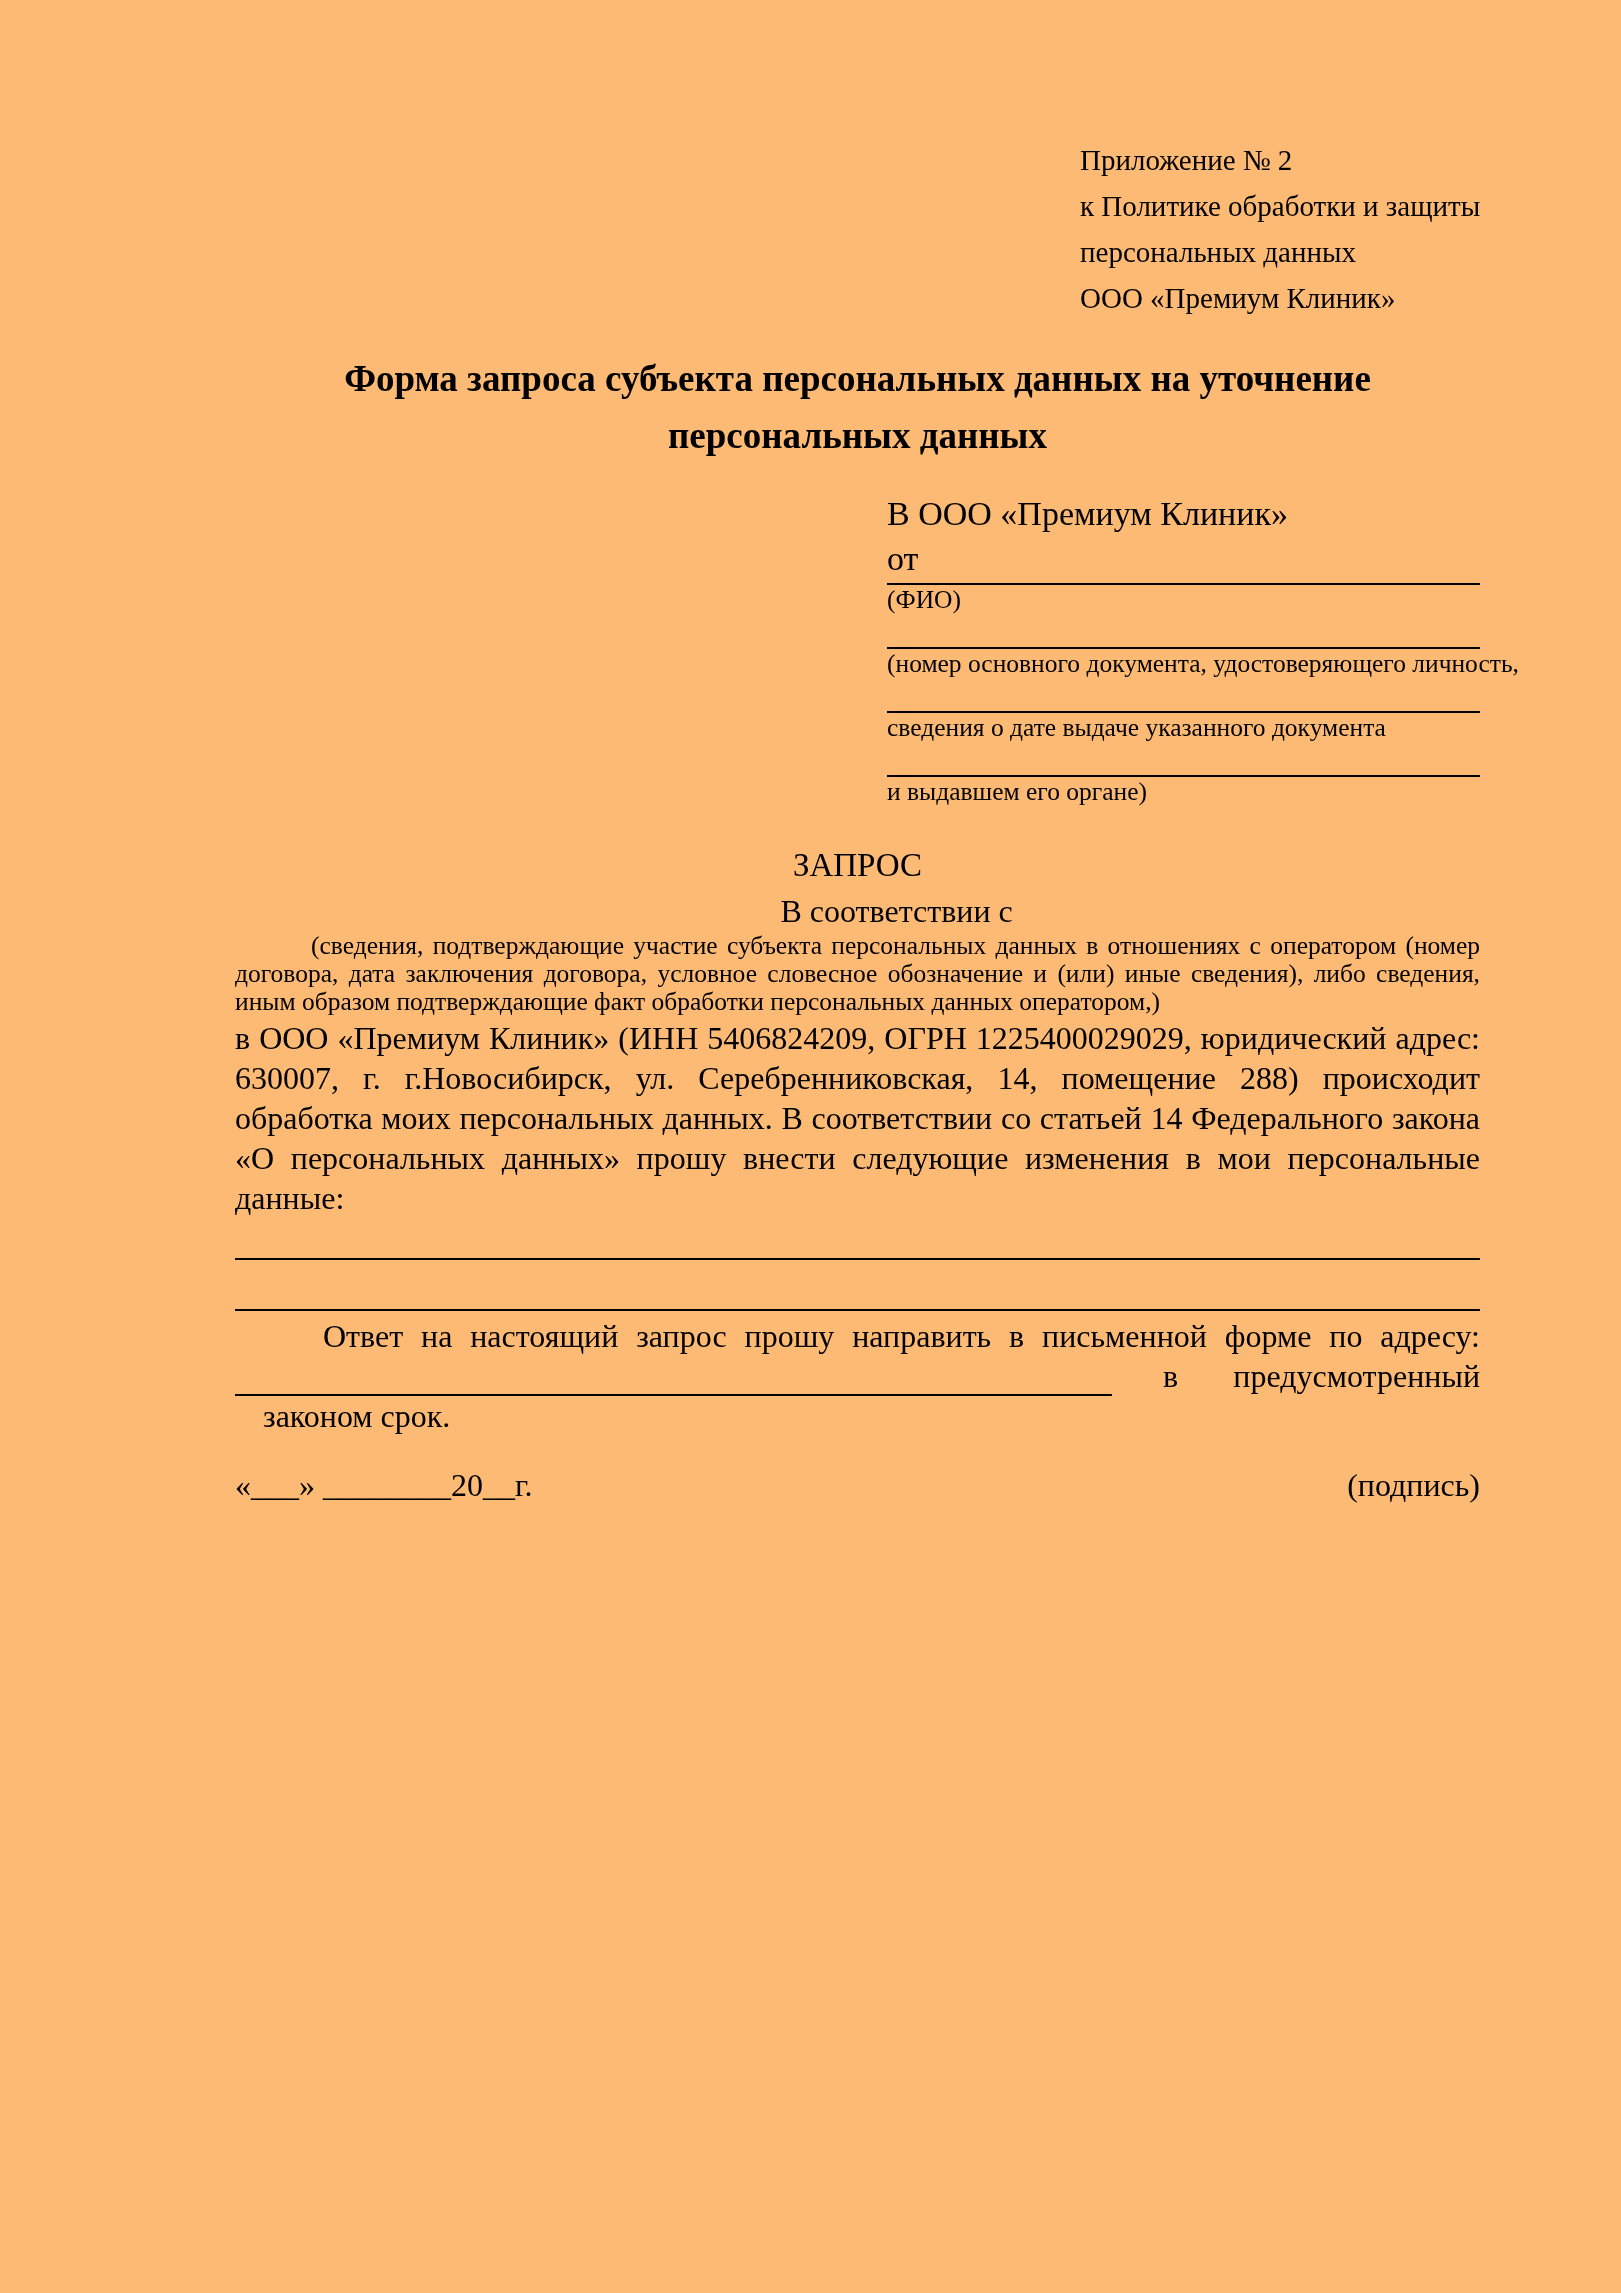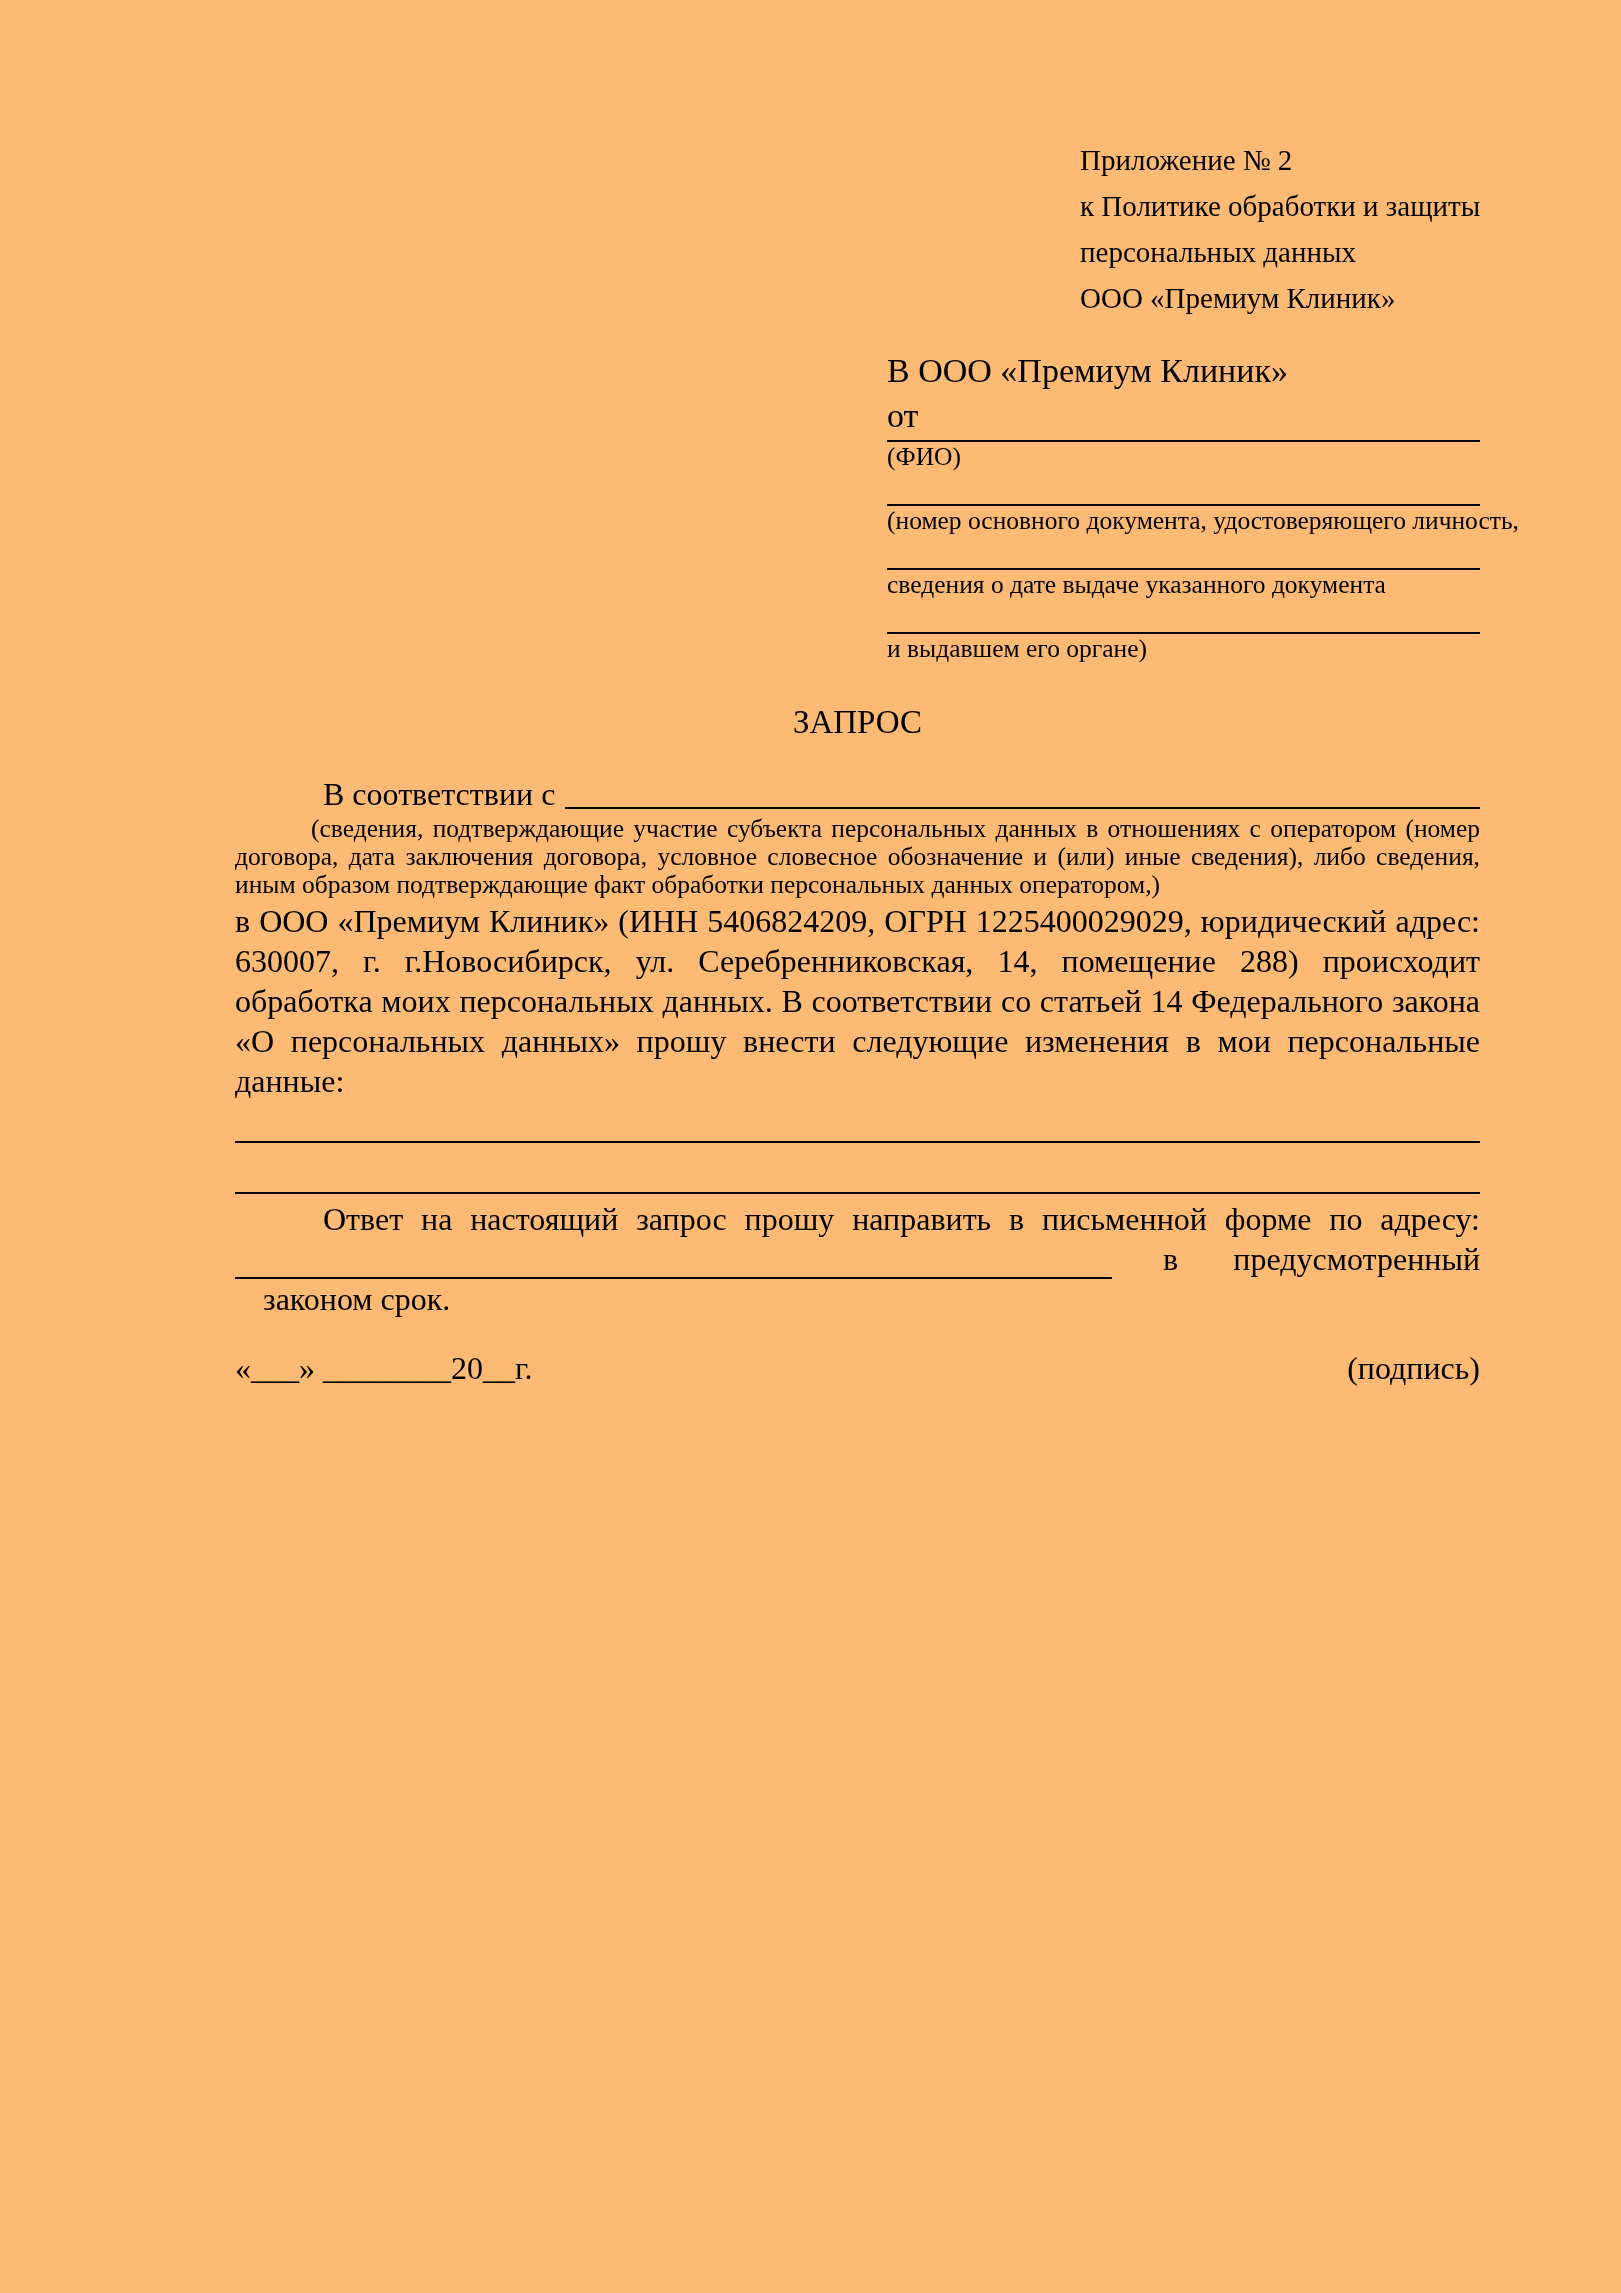--- a/index.html
+++ b/index.html
@@ -65,25 +65,26 @@
   
   .request-heading {
     margin-top: 39px;
     text-align: center;
     font-size: 33px;
     line-height: 41px;
   }
 
   
   .intro-row {
-    margin-top: 31px;
+    margin-top: 5px;
     padding-left: 88px;
     display: flex;
-    align-items: flex-start;
+    align-items: center;
     height: 41px;
+    flex-direction: column;
   }
   .intro-row .intro-label { white-space: nowrap; padding-right: 9.8px; }
   .intro-row .intro-blank { flex: 1; border-bottom: 2.9px solid #000; height: 33px; }
 
   
   .footnote {
     font-size: 25.5px;
     line-height: 28px;
     text-align: justify;
     text-indent: 76px;
@@ -146,20 +147,21 @@
 <div class="page">
   <div class="content">
 
     <div class="appendix">
       <div>Приложение № 2</div>
       <div>к Политике обработки и защиты</div>
       <div>персональных данных</div>
       <div>ООО «Премиум Клиник»</div>
     </div>
 
+    <div class="doc-title">Форма запроса субъекта персональных данных на уточнение персональных данных</div>
 
     <div class="addressee">
       <div class="to-line">В ООО «Премиум Клиник»</div>
       <div class="from-line">от</div>
 
       <div class="field-line"></div>
       <div class="field-caption">(ФИО)</div>
 
       <div class="field-line gap"></div>
       <div class="field-caption">(номер основного документа, удостоверяющего личность,</div>

